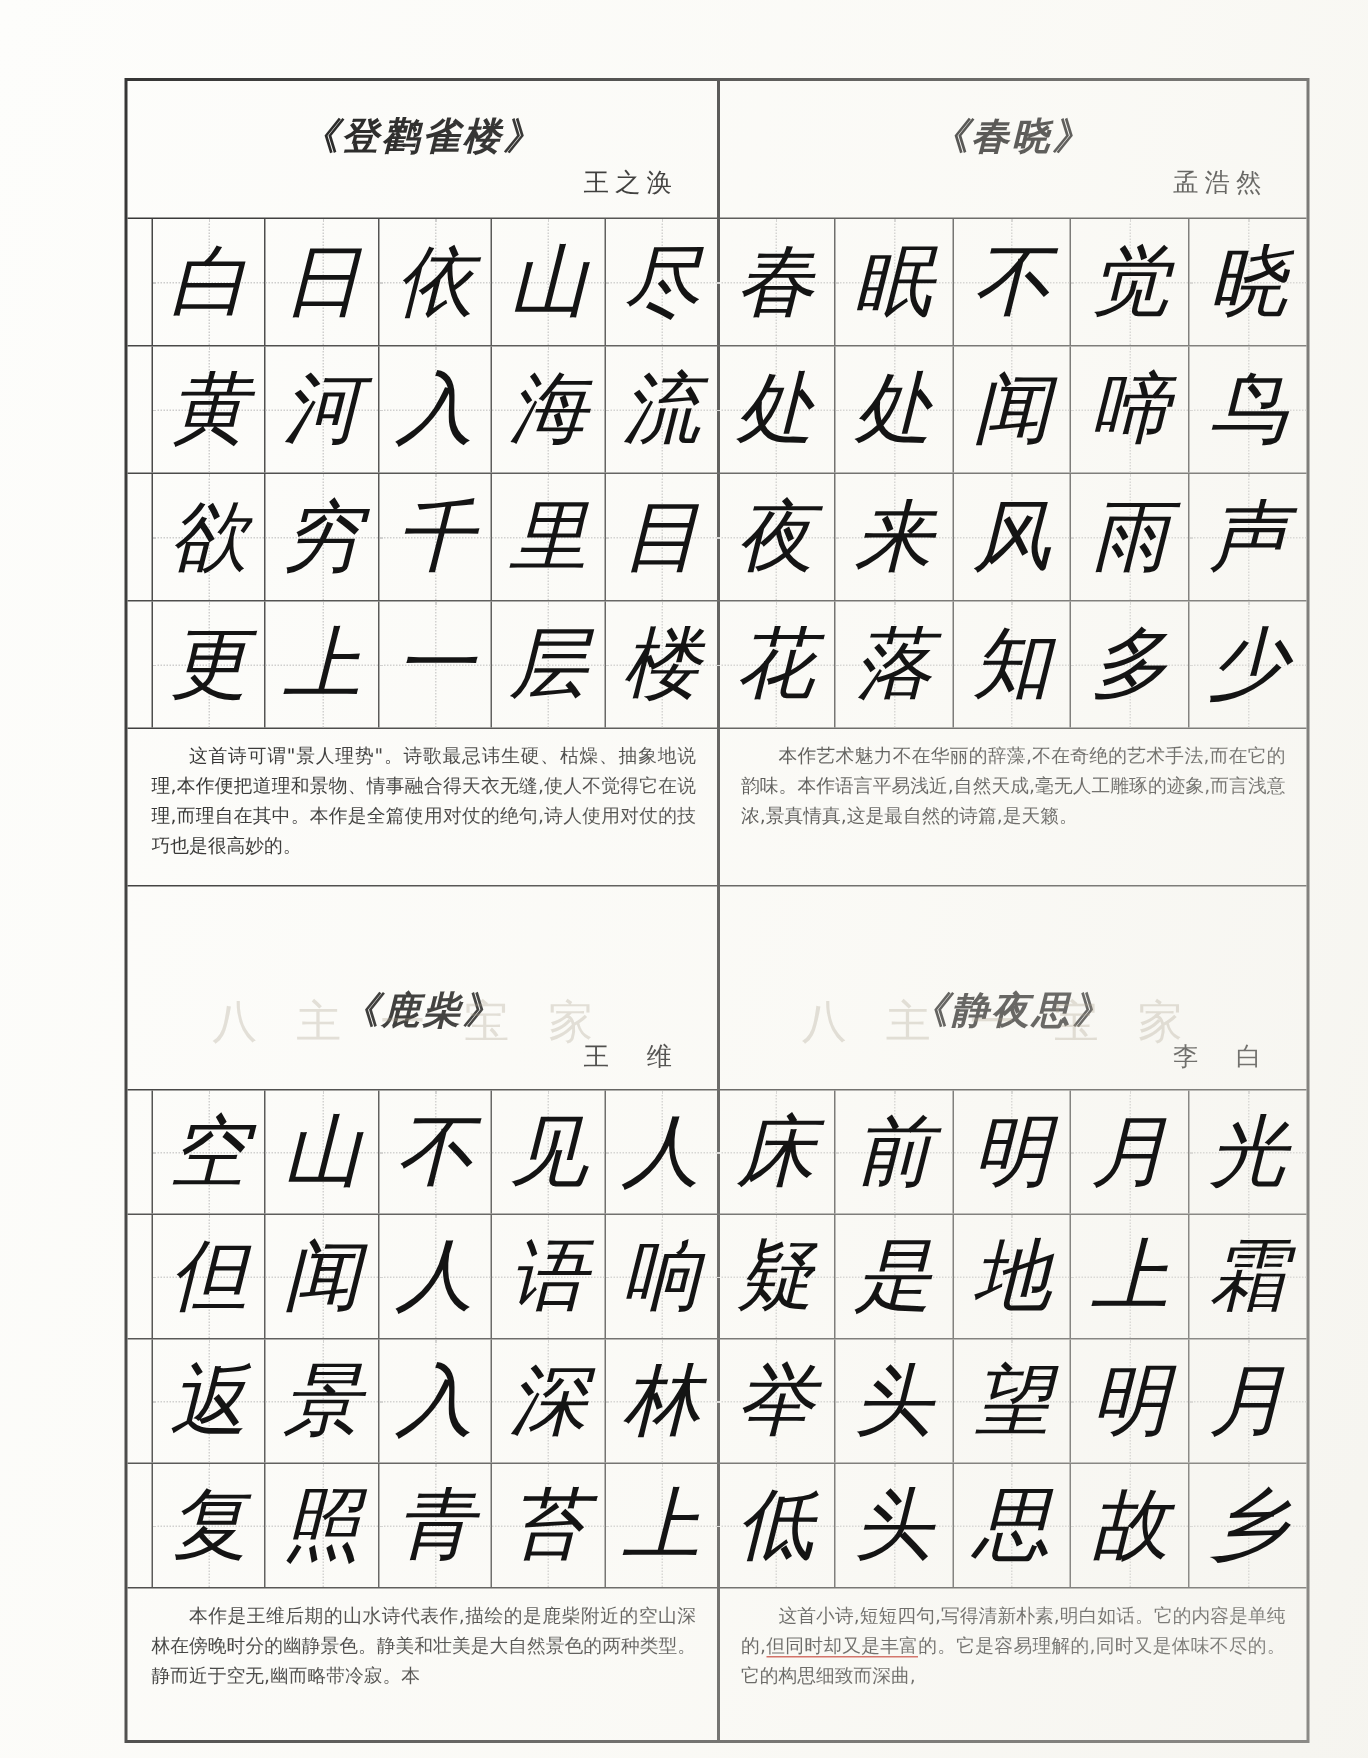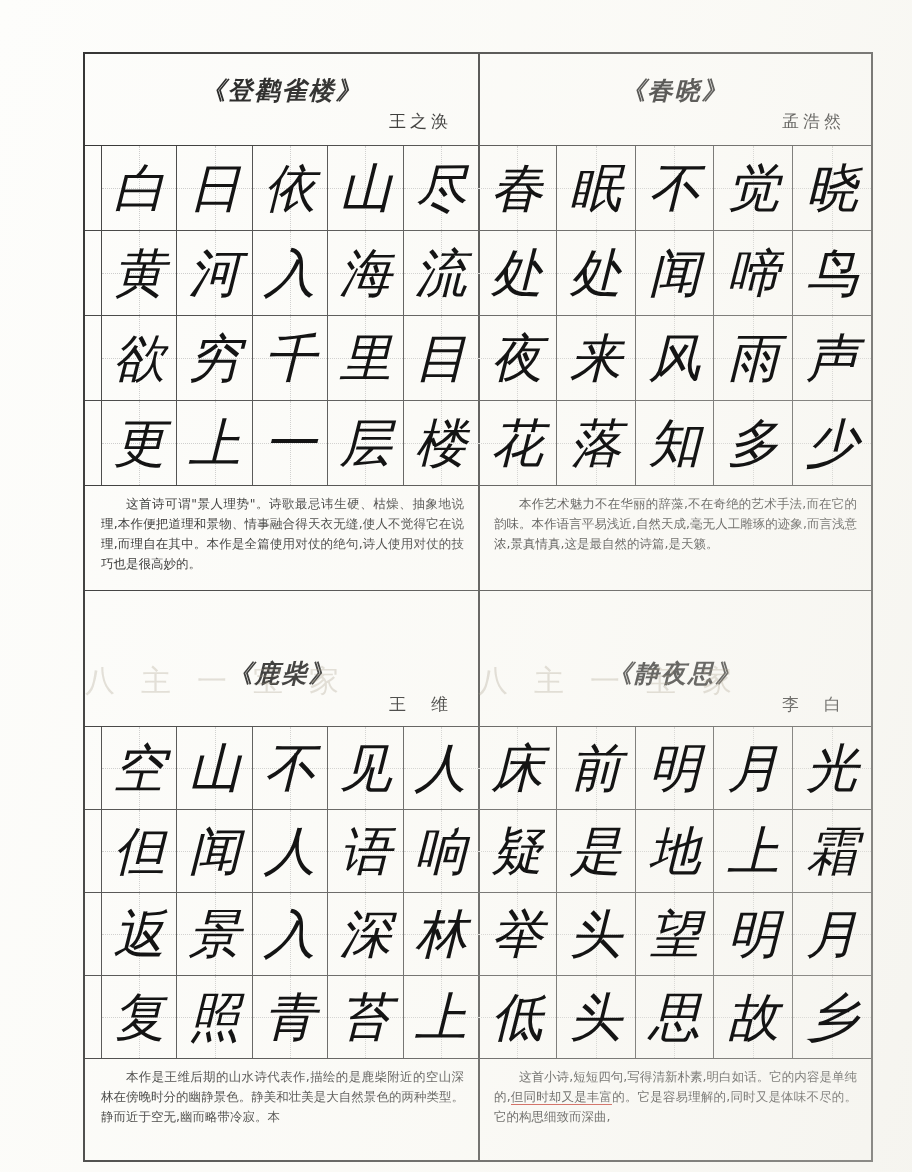--- a/index.html
+++ b/index.html
@@ -160,21 +160,21 @@
   .commentary.noborder { border-bottom: none; }
   .underline-red {
     border-bottom: 1.5px solid #c0261b;
     color: #1c1c1c;
   }
 
   
   .ghost {
     position: absolute;
     left: 0; right: 0;
-    text-align: left;
+    text-align: center;
     font-family: "DejaVu Serif", serif;
     font-size: 30px;
     color: rgba(170,160,140,0.30);
     letter-spacing: 26px;
     pointer-events: none;
     z-index: 1;
   }
 </style>
 </head>
 <body>

